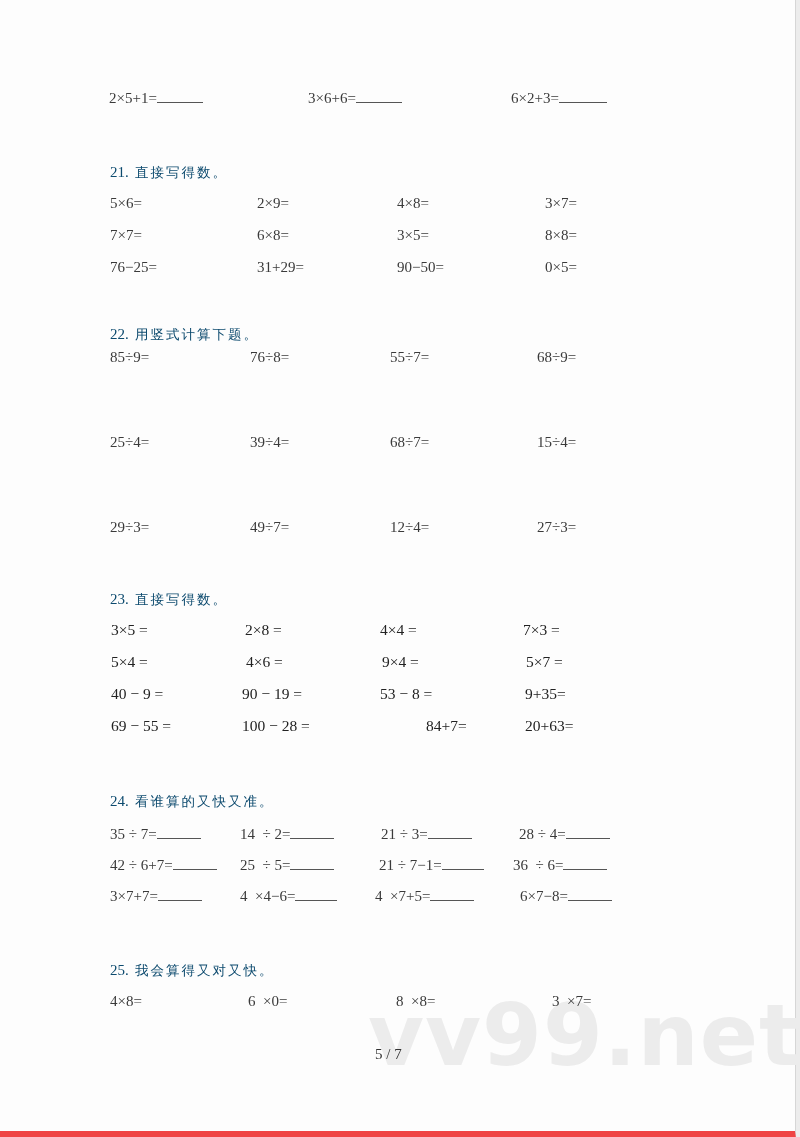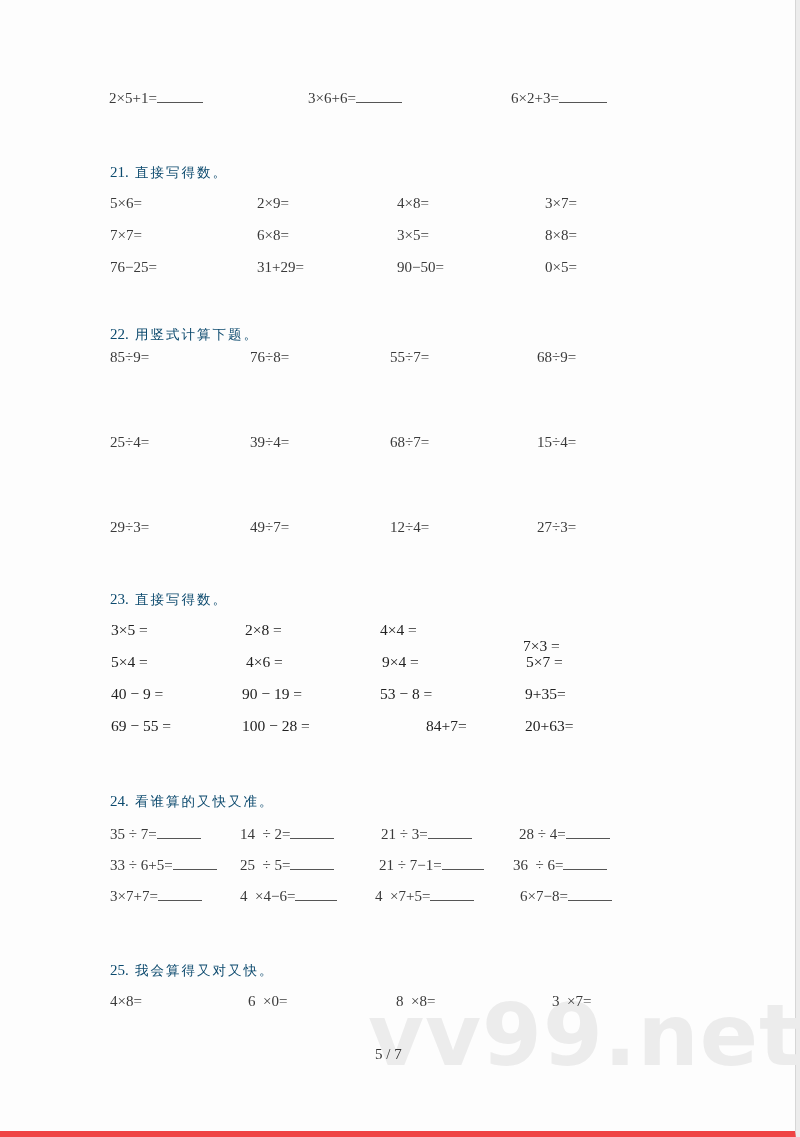--- a/index.html
+++ b/index.html
@@ -61,40 +61,40 @@
   <div class="line" style="left:537px;top:433px;">15÷4=</div>
   <div class="line" style="left:110px;top:518px;">29÷3=</div>
   <div class="line" style="left:250px;top:518px;">49÷7=</div>
   <div class="line" style="left:390px;top:518px;">12÷4=</div>
   <div class="line" style="left:537px;top:518px;">27÷3=</div>
 
   <div class="line title" style="left:110px;top:590px;"><span class="num">23.</span> <span>直接写得数。</span></div>
   <div class="line tnr" style="left:111px;top:621px;">3×5 =</div>
   <div class="line tnr" style="left:245px;top:621px;">2×8 =</div>
   <div class="line tnr" style="left:380px;top:621px;">4×4 =</div>
-  <div class="line tnr" style="left:523px;top:637px;">7×3 =</div>
+  <div class="line tnr" style="left:523px;top:621px;">7×3 =</div>
   <div class="line tnr" style="left:111px;top:653px;">5×4 =</div>
   <div class="line tnr" style="left:246px;top:653px;">4×6 =</div>
   <div class="line tnr" style="left:382px;top:653px;">9×4 =</div>
   <div class="line tnr" style="left:526px;top:653px;">5×7 =</div>
   <div class="line tnr" style="left:111px;top:685px;">40 − 9 =</div>
   <div class="line tnr" style="left:242px;top:685px;">90 − 19 =</div>
   <div class="line tnr" style="left:380px;top:685px;">53 − 8 =</div>
   <div class="line tnr" style="left:525px;top:685px;">9+35=</div>
   <div class="line tnr" style="left:111px;top:717px;">69 − 55 =</div>
   <div class="line tnr" style="left:242px;top:717px;">100 − 28 =</div>
   <div class="line tnr" style="left:379px;top:717px;margin-left:47px;">84+7=</div>
   <div class="line tnr" style="left:525px;top:717px;">20+63=</div>
 
   <div class="line title" style="left:110px;top:792px;"><span class="num">24.</span> <span>看谁算的又快又准。</span></div>
   <div class="line" style="left:110px;top:825px;"><span>35 ÷ 7=</span><span class="blank" style="width:44px"></span></div>
   <div class="line" style="left:240px;top:825px;"><span>14  ÷ 2=</span><span class="blank" style="width:44px"></span></div>
   <div class="line" style="left:381px;top:825px;"><span>21 ÷ 3=</span><span class="blank" style="width:44px"></span></div>
   <div class="line" style="left:519px;top:825px;"><span>28 ÷ 4=</span><span class="blank" style="width:44px"></span></div>
-  <div class="line" style="left:110px;top:856px;"><span>33 ÷ 6+5=</span><span class="blank" style="width:44px"></span></div>
+  <div class="line" style="left:110px;top:856px;"><span>42 ÷ 6+7=</span><span class="blank" style="width:44px"></span></div>
   <div class="line" style="left:240px;top:856px;"><span>25  ÷ 5=</span><span class="blank" style="width:44px"></span></div>
   <div class="line" style="left:379px;top:856px;"><span>21 ÷ 7−1=</span><span class="blank" style="width:42px"></span></div>
   <div class="line" style="left:513px;top:856px;"><span>36  ÷ 6=</span><span class="blank" style="width:44px"></span></div>
   <div class="line" style="left:110px;top:887px;"><span>3×7+7=</span><span class="blank" style="width:44px"></span></div>
   <div class="line" style="left:240px;top:887px;"><span>4  ×4−6=</span><span class="blank" style="width:42px"></span></div>
   <div class="line" style="left:375px;top:887px;"><span>4  ×7+5=</span><span class="blank" style="width:44px"></span></div>
   <div class="line" style="left:520px;top:887px;"><span>6×7−8=</span><span class="blank" style="width:44px"></span></div>
 
   <div class="watermark">vv99.net</div>
 

